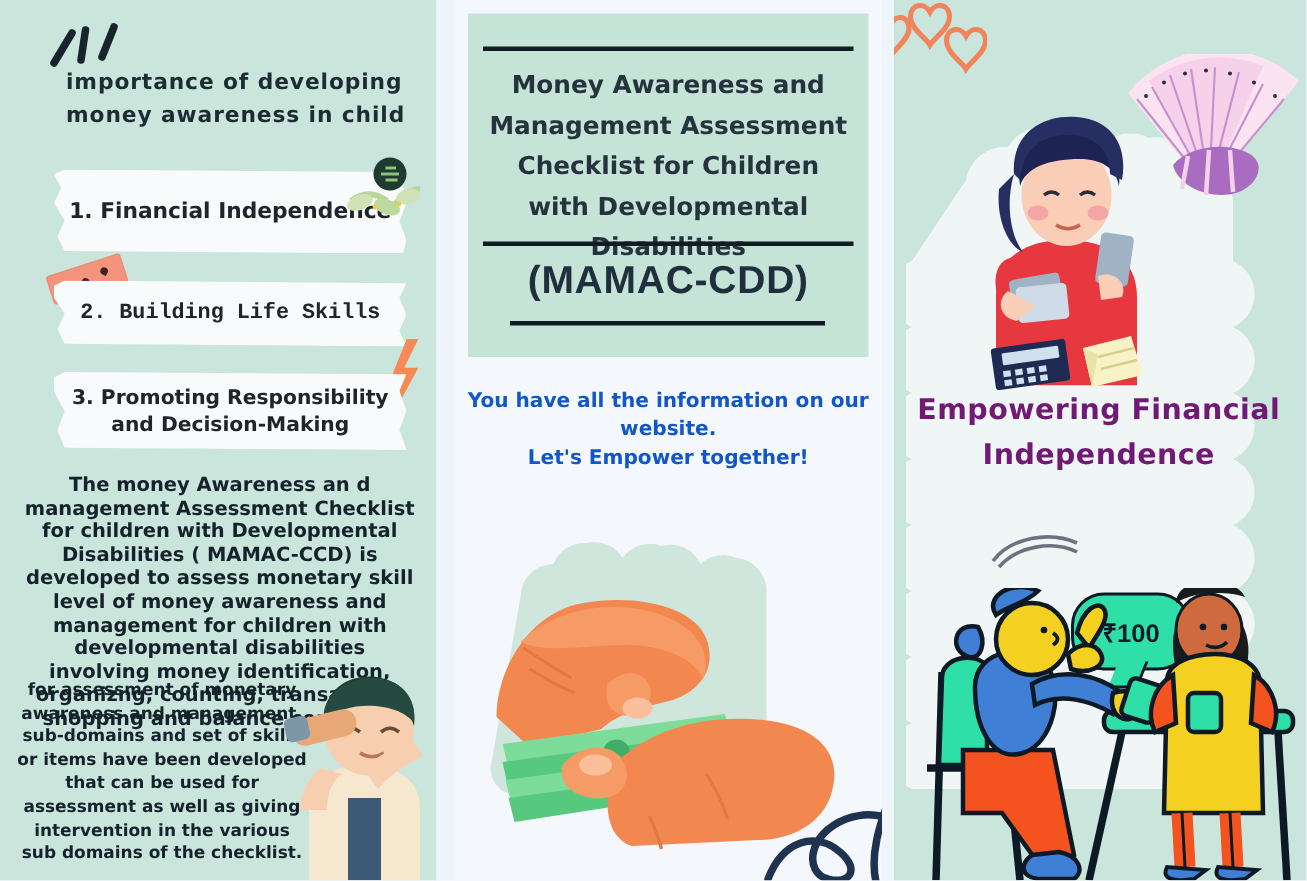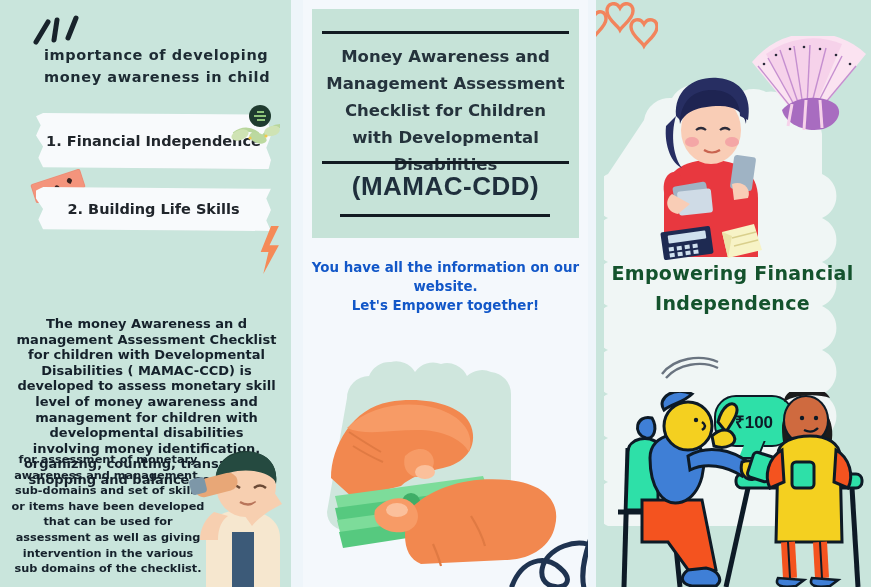--- a/index.html
+++ b/index.html
@@ -33,21 +33,21 @@
     display:flex;align-items:center;justify-content:center;
     text-align:center;
     font-family:"DejaVu Sans",sans-serif;
     font-weight:700;color:#20252b;
     box-shadow:0 1px 2px rgba(0,0,0,.06);
   }
   .tape span{display:block;}
   #tape-1{top:113px;height:56px;font-size:14.5px;line-height:19px;
     clip-path:polygon(0 6%,3% 0,100% 3%,99% 20%,100% 40%,98% 62%,100% 84%,99% 100%,3% 97%,1% 80%,3% 60%,0 40%,2% 22%);}
   #tape-2{top:187px;height:44px;font-size:14.5px;line-height:19px;
-    clip-path:polygon(0 8%,3% 0,100% 4%,98% 26%,100% 52%,98% 76%,100% 100%,3% 96%,1% 74%,3% 50%,0 26%);}
+    clip-path:polygon(0 8%,3% 0,100% 4%,98% 26%,100% 52%,98% 76%,100% 100%,3% 96%,1% 74%,3% 50%,0 26%);font-family:Liberation Mono, monospace;}
   #tape-3{top:248px;height:52px;font-size:13.5px;line-height:18px;
     clip-path:polygon(0 7%,3% 0,100% 3%,98% 24%,100% 50%,98% 74%,100% 100%,3% 97%,1% 75%,3% 50%,0 25%);}
 
   
   .plant{position:absolute;left:228px;top:104px;width:54px;height:42px;}
   .washi{
     position:absolute;left:32px;top:176px;width:52px;height:20px;
     background:#f4947c;transform:rotate(-18deg);border-radius:2px;
     box-shadow:inset 0 0 0 1px rgba(0,0,0,.04);
   }
@@ -105,21 +105,21 @@
   
   .hearts{position:absolute;left:-18px;top:2px;width:80px;height:62px;}
   .cloud-right{position:absolute;left:8px;top:60px;width:265px;height:500px;}
   .girl{position:absolute;left:40px;top:72px;width:150px;height:185px;}
   .rupee-fan{position:absolute;left:148px;top:36px;width:130px;height:105px;}
   .calculator{position:absolute;left:64px;top:225px;width:56px;height:35px;}
   .notepad{position:absolute;left:122px;top:222px;width:46px;height:38px;}
   #tagline{
     position:absolute;left:14px;top:258px;width:245px;text-align:center;
     font-family:"DejaVu Sans",sans-serif;font-weight:700;
-    font-size:19px;line-height:30px;color:#14532d;letter-spacing:.3px;
+    font-size:19px;line-height:30px;color:#701a75;letter-spacing:.3px;
   }
   .bubble{
     position:absolute;left:118px;top:355px;width:76px;height:48px;
     background:#2ee0a8;border:2.5px solid #0d1a26;border-radius:22px;
     display:flex;align-items:center;justify-content:center;
     font-family:"Liberation Sans",sans-serif;font-size:17px;font-weight:700;color:#0d1a26;margin-top:40px;
   }
   .bubble:after{
     content:"";position:absolute;left:26px;bottom:-14px;width:18px;height:16px;
     background:#2ee0a8;border-right:2.5px solid #0d1a26;border-bottom:2.5px solid #0d1a26;
@@ -164,20 +164,23 @@
         <i></i>
         <i></i>
       </div>
 
     <div class="tape" id="tape-2">
       <span>2. Building Life Skills</span>
     </div>
 
     <div class="bolt"></div>
 
+    <div class="tape" id="tape-3">
+      <span>3. Promoting Responsibility and Decision-Making</span>
+    </div>
 
     <div class="para" id="para-1">The money Awareness an d management Assessment Checklist for children with Developmental Disabilities ( MAMAC-CCD) is developed to assess monetary skill level of money awareness and management for children with developmental disabilities involving money identification, organizng, counting, transaction, shopping and balance concepts.</div>
     <div class="para" id="para-2">for assessment of monetary awareness and management, sub-domains and set of skills or items have been developed that can be used for assessment as well as giving intervention in the various sub domains of the checklist.</div>
 
     <svg class="boy" viewBox="0 0 110 147">
       <path d="M18 147 L18 96 C18 80 34 70 54 70 C76 70 92 80 92 98 L92 147 Z" fill="#f6e7cf"></path>
       <path d="M44 147 L44 92 L66 92 L66 147 Z" fill="#3c5a78"></path>
       <ellipse cx="58" cy="46" rx="30" ry="31" fill="#f7cfb0"></ellipse>
       <path d="M28 40 C28 16 50 8 66 12 C84 16 90 30 88 44 C84 30 72 24 58 26 C44 28 32 32 28 40 Z" fill="#1f3d35"></path>
       <path d="M28 40 C26 26 40 12 60 12 C80 12 90 26 88 42 C78 28 44 26 28 40 Z" fill="#254a40"></path>

